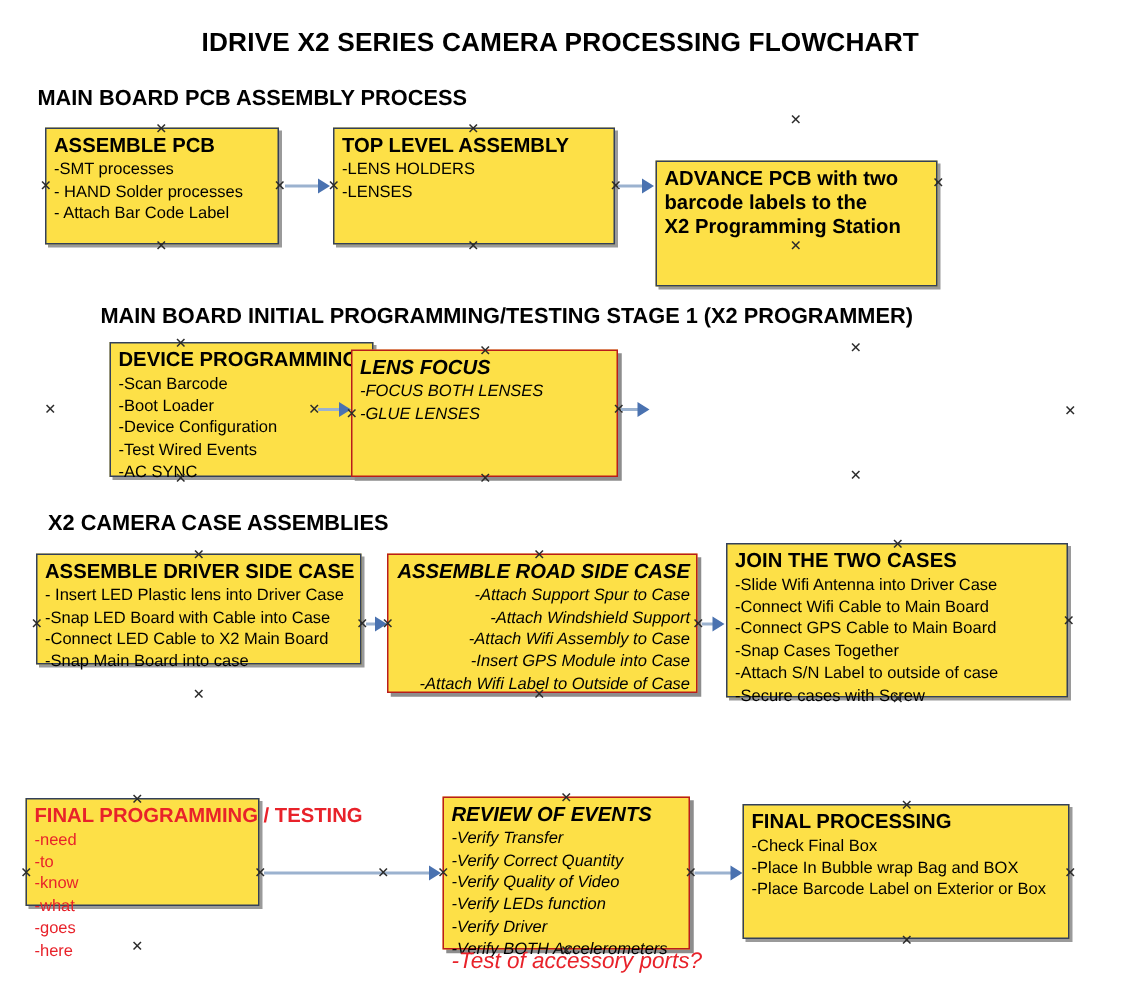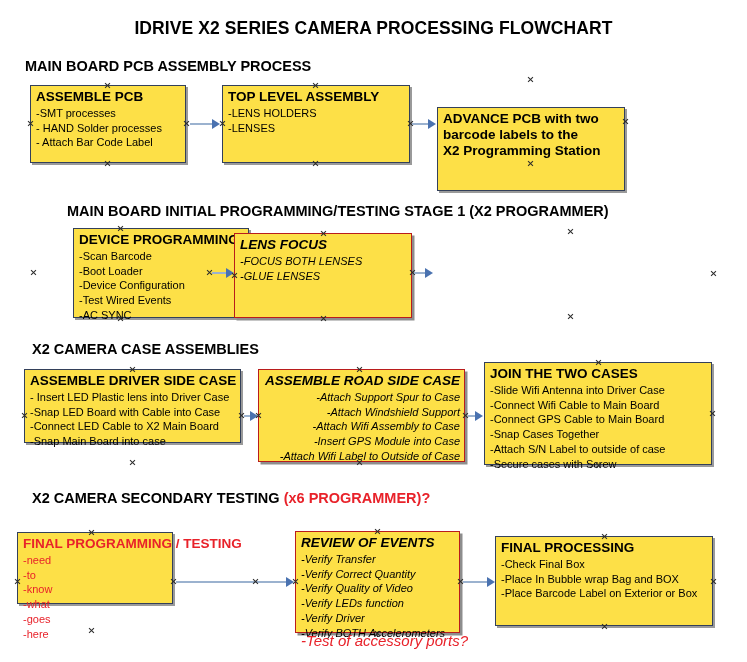--- a/index.html
+++ b/index.html
@@ -243,23 +243,20 @@
       <div class="box-line">-Connect GPS Cable to Main Board</div>
       <div class="box-line">-Snap Cases Together</div>
       <div class="box-line">-Attach S/N Label to outside of case</div>
       <div class="box-line">-Secure cases with Screw</div>
     </div>
   </div>
   <div class="hx" style="left:595px; top:359px;"></div>
   <div class="hx" style="left:595px; top:462px;"></div>
   <div class="hx" style="left:709px; top:410px;"></div>
 
-  <div class="section-header" style="left:32px; top:490px;">
-    <span>X2 CAMERA SECONDARY TESTING </span><span class="accent">(x6 PROGRAMMER)?</span>
-  </div>
 
   <div class="box red" style="left:17px; top:532px; width:156px; height:72px;">
     <div class="box-title">FINAL PROGRAMMING / TESTING</div>
     <div class="box-lines">
       <div class="box-line">-need</div>
       <div class="box-line">-to</div>
       <div class="box-line">-know</div>
       <div class="box-line">-what</div>
       <div class="box-line">-goes</div>
       <div class="box-line">-here</div>

